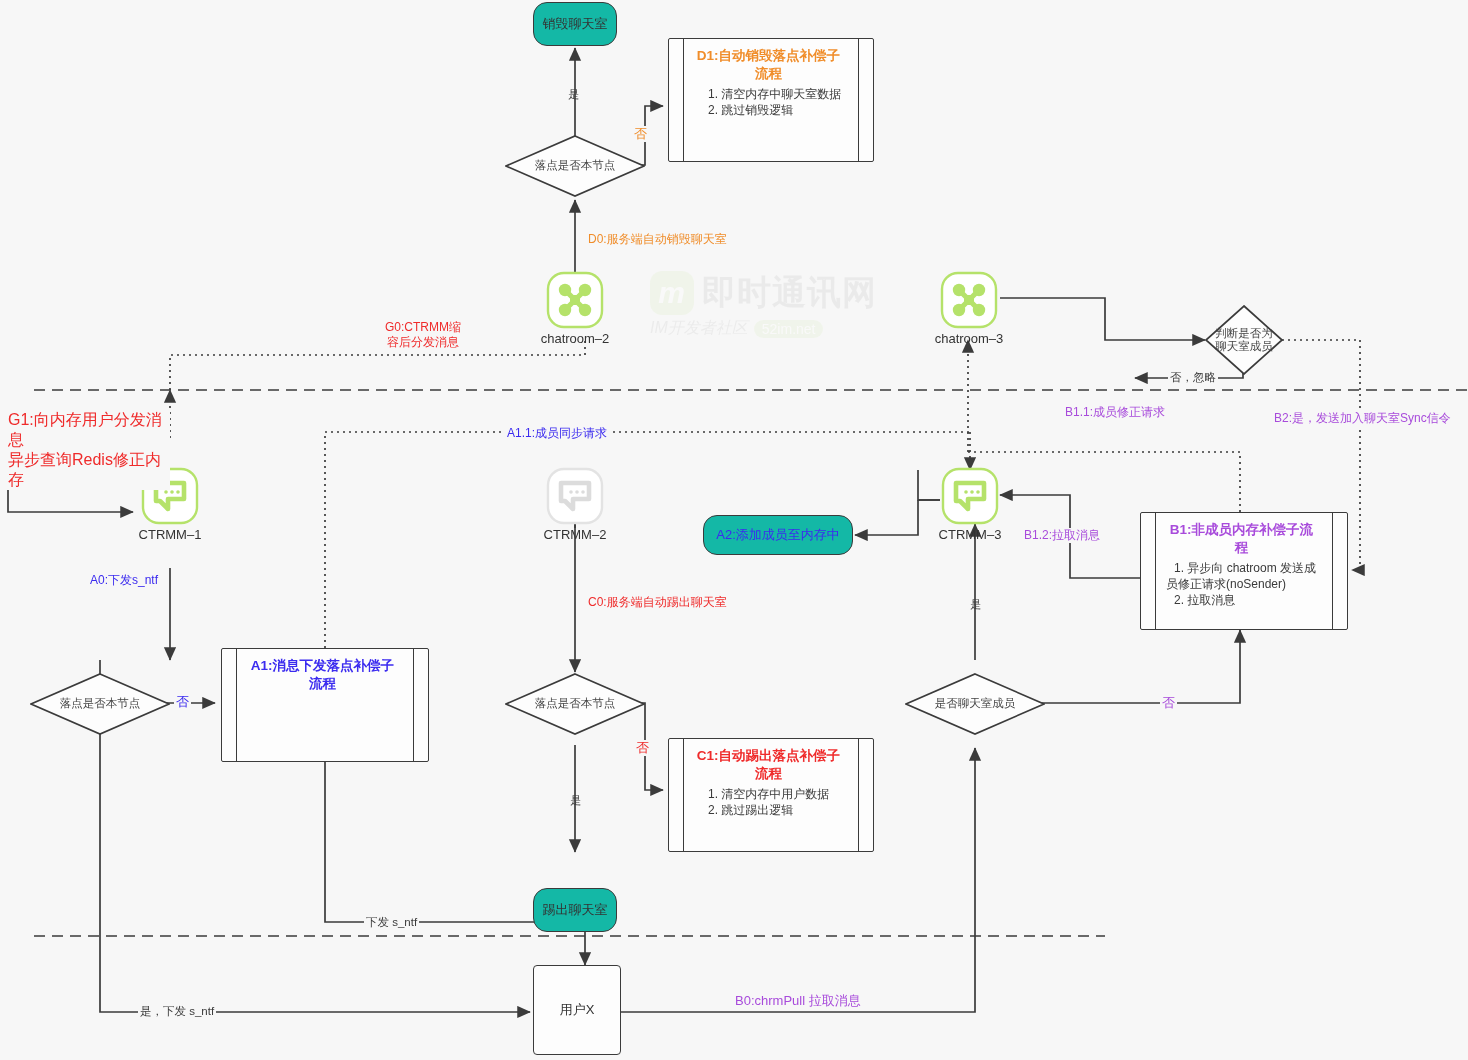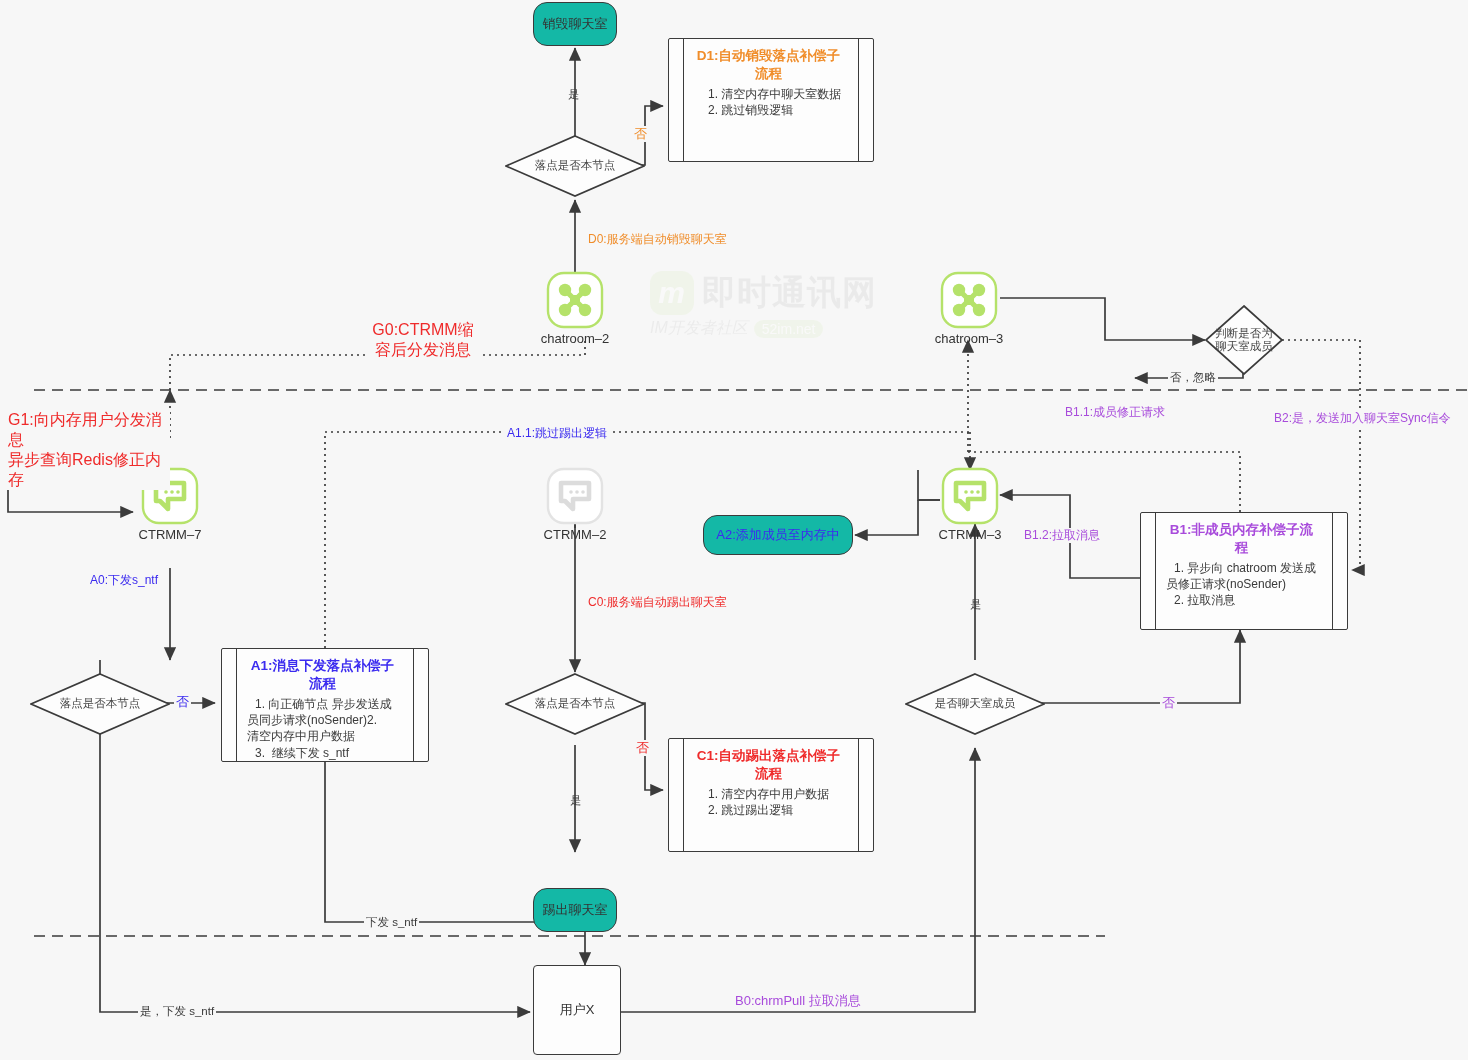--- a/index.html
+++ b/index.html
@@ -198,26 +198,20 @@
       <div class="sp-steps">
         <div>1. 清空内存中聊天室数据</div>
         <div>2. 跳过销毁逻辑</div>
       </div>
     </div>
   </div>
 
   <div class="node subproc" style="left:221px;top:648px;width:208px;height:114px;">
     <div class="inner">
       <div class="sp-title" style="color:#3b2bef;">A1:消息下发落点补偿子流程</div>
-      <div class="sp-steps" style="padding-left:8px;">
-        <div>1. 向正确节点 异步发送成</div>
-        <div style="margin-left:-8px;">员同步请求(noSender)2.</div>
-        <div style="margin-left:-8px;">清空内存中用户数据</div>
-        <div>3.  继续下发 s_ntf</div>
-      </div>
     </div>
   </div>
 
   <div class="node subproc" style="left:668px;top:738px;width:206px;height:114px;">
     <div class="inner">
       <div class="sp-title" style="color:#ef2b2b;">C1:自动踢出落点补偿子流程</div>
       <div class="sp-steps">
         <div>1. 清空内存中用户数据</div>
         <div>2. 跳过踢出逻辑</div>
       </div>
@@ -262,21 +256,21 @@
   </div>
 
   <div class="actor" style="left:141px;top:467px;">
     <svg viewBox="0 0 58 58">
       <rect x="2" y="2" width="54" height="54" rx="16" fill="#ffffff" stroke="#b5e26a" stroke-width="2.4"></rect>
       <path d="M15,16 H43 V32 H27 L27,42 L19,34 H15 Z" fill="none" stroke="#b5e26a" stroke-width="4.6" stroke-linejoin="round" stroke-linecap="round"></path>
       <circle cx="25" cy="25" r="1.8" fill="#b5e26a"></circle>
       <circle cx="31" cy="25" r="1.8" fill="#b5e26a"></circle>
       <circle cx="37" cy="25" r="1.8" fill="#b5e26a"></circle>
     </svg>
-    <div class="actor-label">CTRMM–7</div>
+    <div class="actor-label">CTRMM–1</div>
   </div>
 
   <div class="actor" style="left:546px;top:467px;">
     <svg viewBox="0 0 58 58">
       <rect x="2" y="2" width="54" height="54" rx="16" fill="#ffffff" stroke="#e3e3e3" stroke-width="2.4"></rect>
       <path d="M15,16 H43 V32 H27 L27,42 L19,34 H15 Z" fill="none" stroke="#dcdcdc" stroke-width="4.6" stroke-linejoin="round" stroke-linecap="round"></path>
       <circle cx="25" cy="25" r="1.8" fill="#dcdcdc"></circle>
       <circle cx="31" cy="25" r="1.8" fill="#dcdcdc"></circle>
       <circle cx="37" cy="25" r="1.8" fill="#dcdcdc"></circle>
     </svg>
@@ -293,29 +287,29 @@
     </svg>
     <div class="actor-label">CTRMM–3</div>
   </div>
 
   <div class="edge-label" style="left:564px;top:80px;color:#3b3b3b;writing-mode:vertical-rl;font-size:11px;">是</div>
 
   <div class="edge-label" style="left:632px;top:126px;color:#f08d2a;font-size:13px;">否</div>
 
   <div class="edge-label" style="left:586px;top:232px;color:#f08d2a;font-size:12px;">D0:服务端自动销毁聊天室</div>
 
-  <div class="edge-label multiline" style="left:366px;top:320px;color:#ef2b2b;font-size:16px;width:110px;">G0:CTRMM缩
+  <div class="edge-label multiline" style="left:366px;top:320px;color:#ef2b2b;font-size:12px;width:110px;">G0:CTRMM缩
 容后分发消息</div>
 
   <div class="edge-label multiline" style="left:6px;top:410px;color:#ef2b2b;font-size:16px;width:160px;text-align:left;">G1:向内存用户分发消息
 异步查询Redis修正内存</div>
 
   <div class="edge-label" style="left:88px;top:573px;color:#3b2bef;font-size:12px;">A0:下发s_ntf</div>
 
-  <div class="edge-label" style="left:505px;top:426px;color:#3b2bef;font-size:12px;">A1.1:跳过踢出逻辑</div>
+  <div class="edge-label" style="left:505px;top:426px;color:#3b2bef;font-size:12px;">A1.1:成员同步请求</div>
 
   <div class="edge-label" style="left:174px;top:694px;color:#3b2bef;font-size:13px;">否</div>
 
   <div class="edge-label" style="left:586px;top:595px;color:#ef2b2b;font-size:12px;">C0:服务端自动踢出聊天室</div>
 
   <div class="edge-label" style="left:634px;top:740px;color:#ef2b2b;font-size:13px;">否</div>
 
   <div class="edge-label" style="left:566px;top:786px;color:#3b3b3b;font-size:11px;writing-mode:vertical-rl;">是</div>
 
   <div class="edge-label" style="left:1063px;top:405px;color:#a84bdb;font-size:12px;">B1.1:成员修正请求</div>

